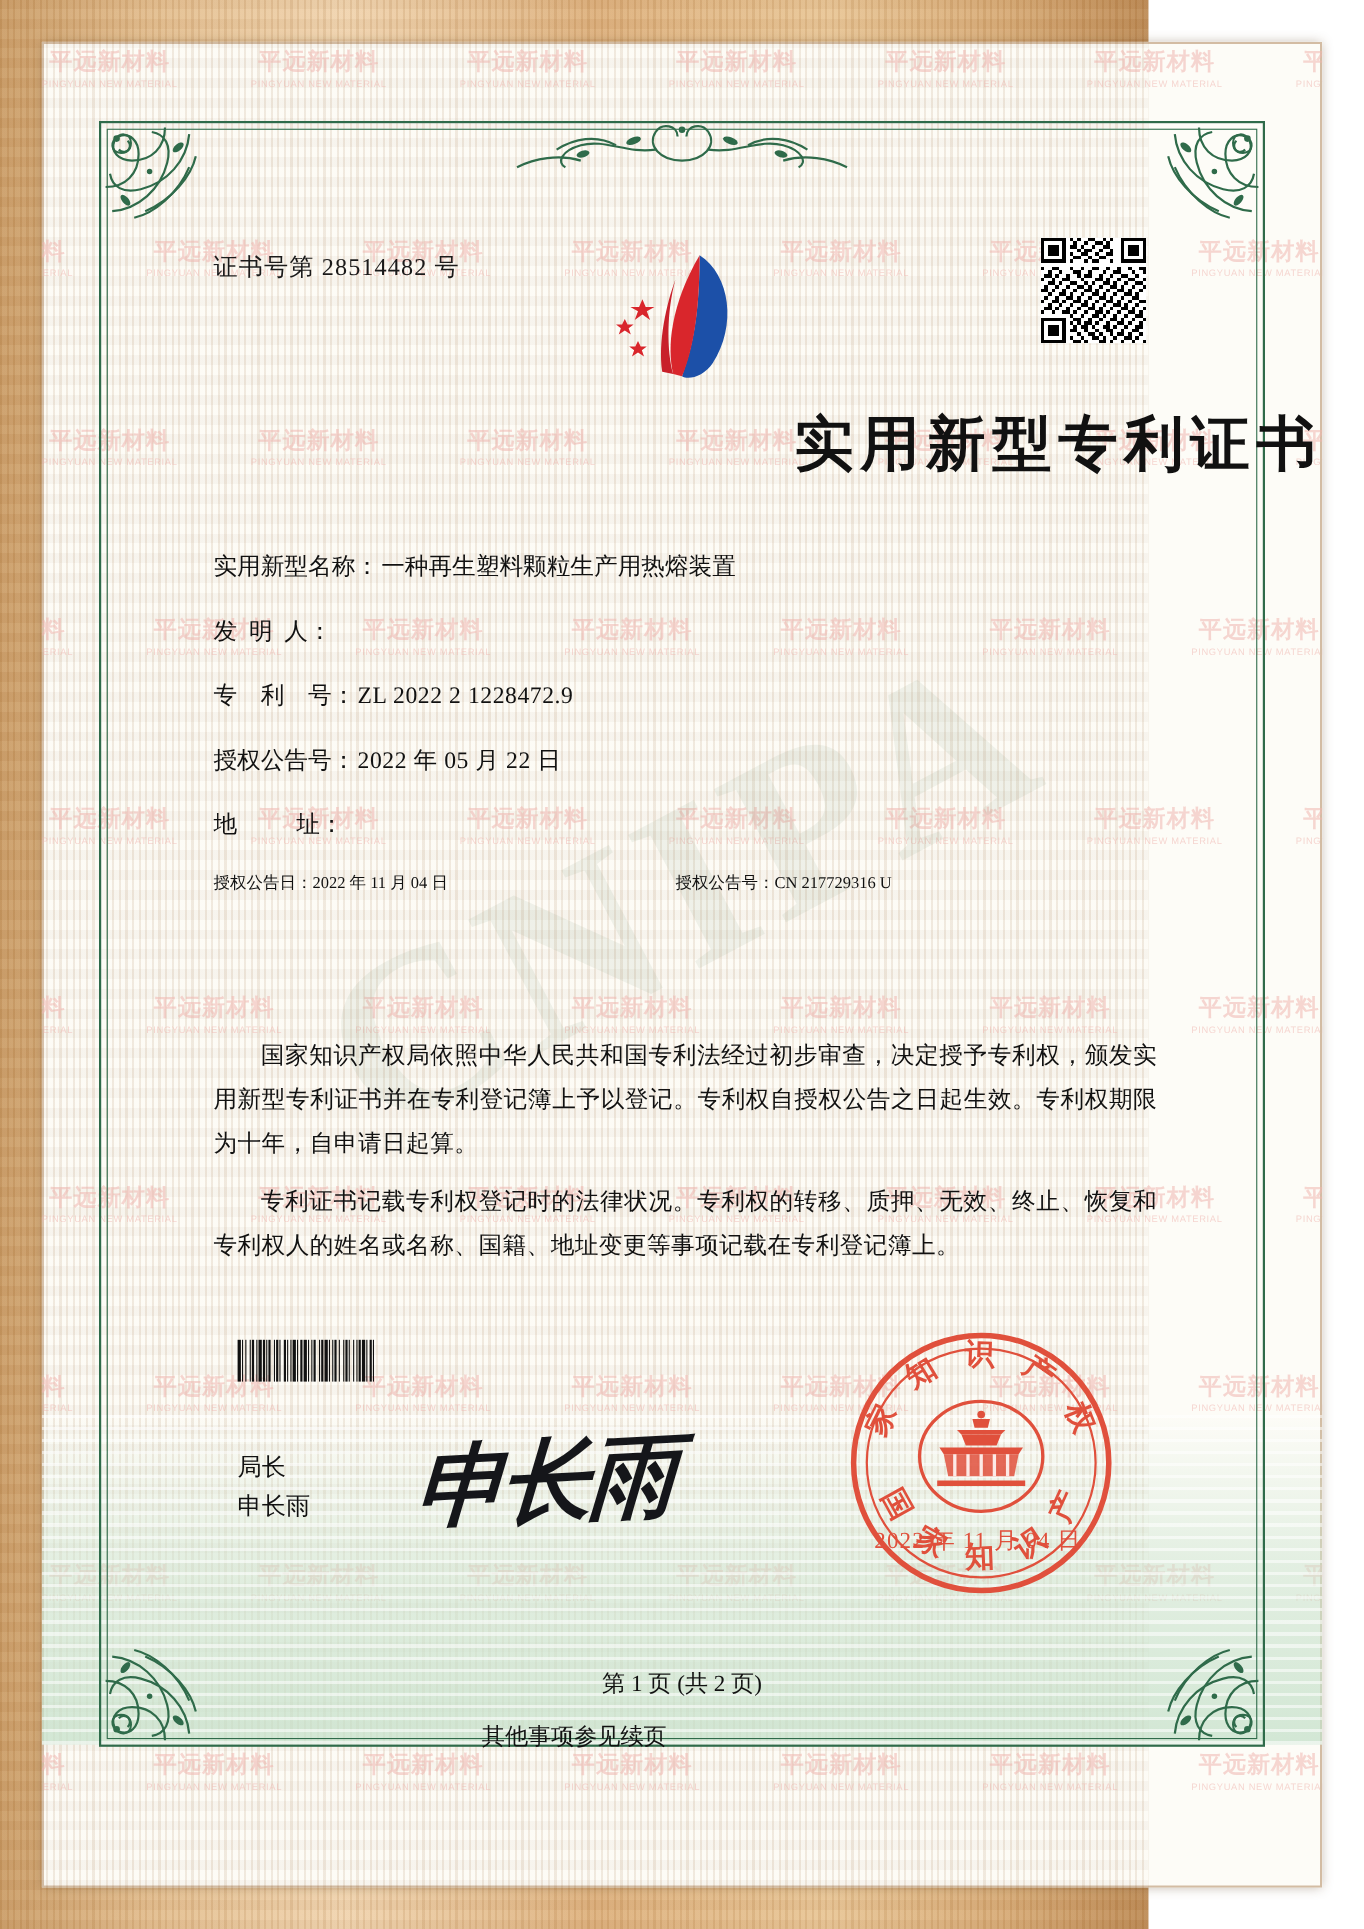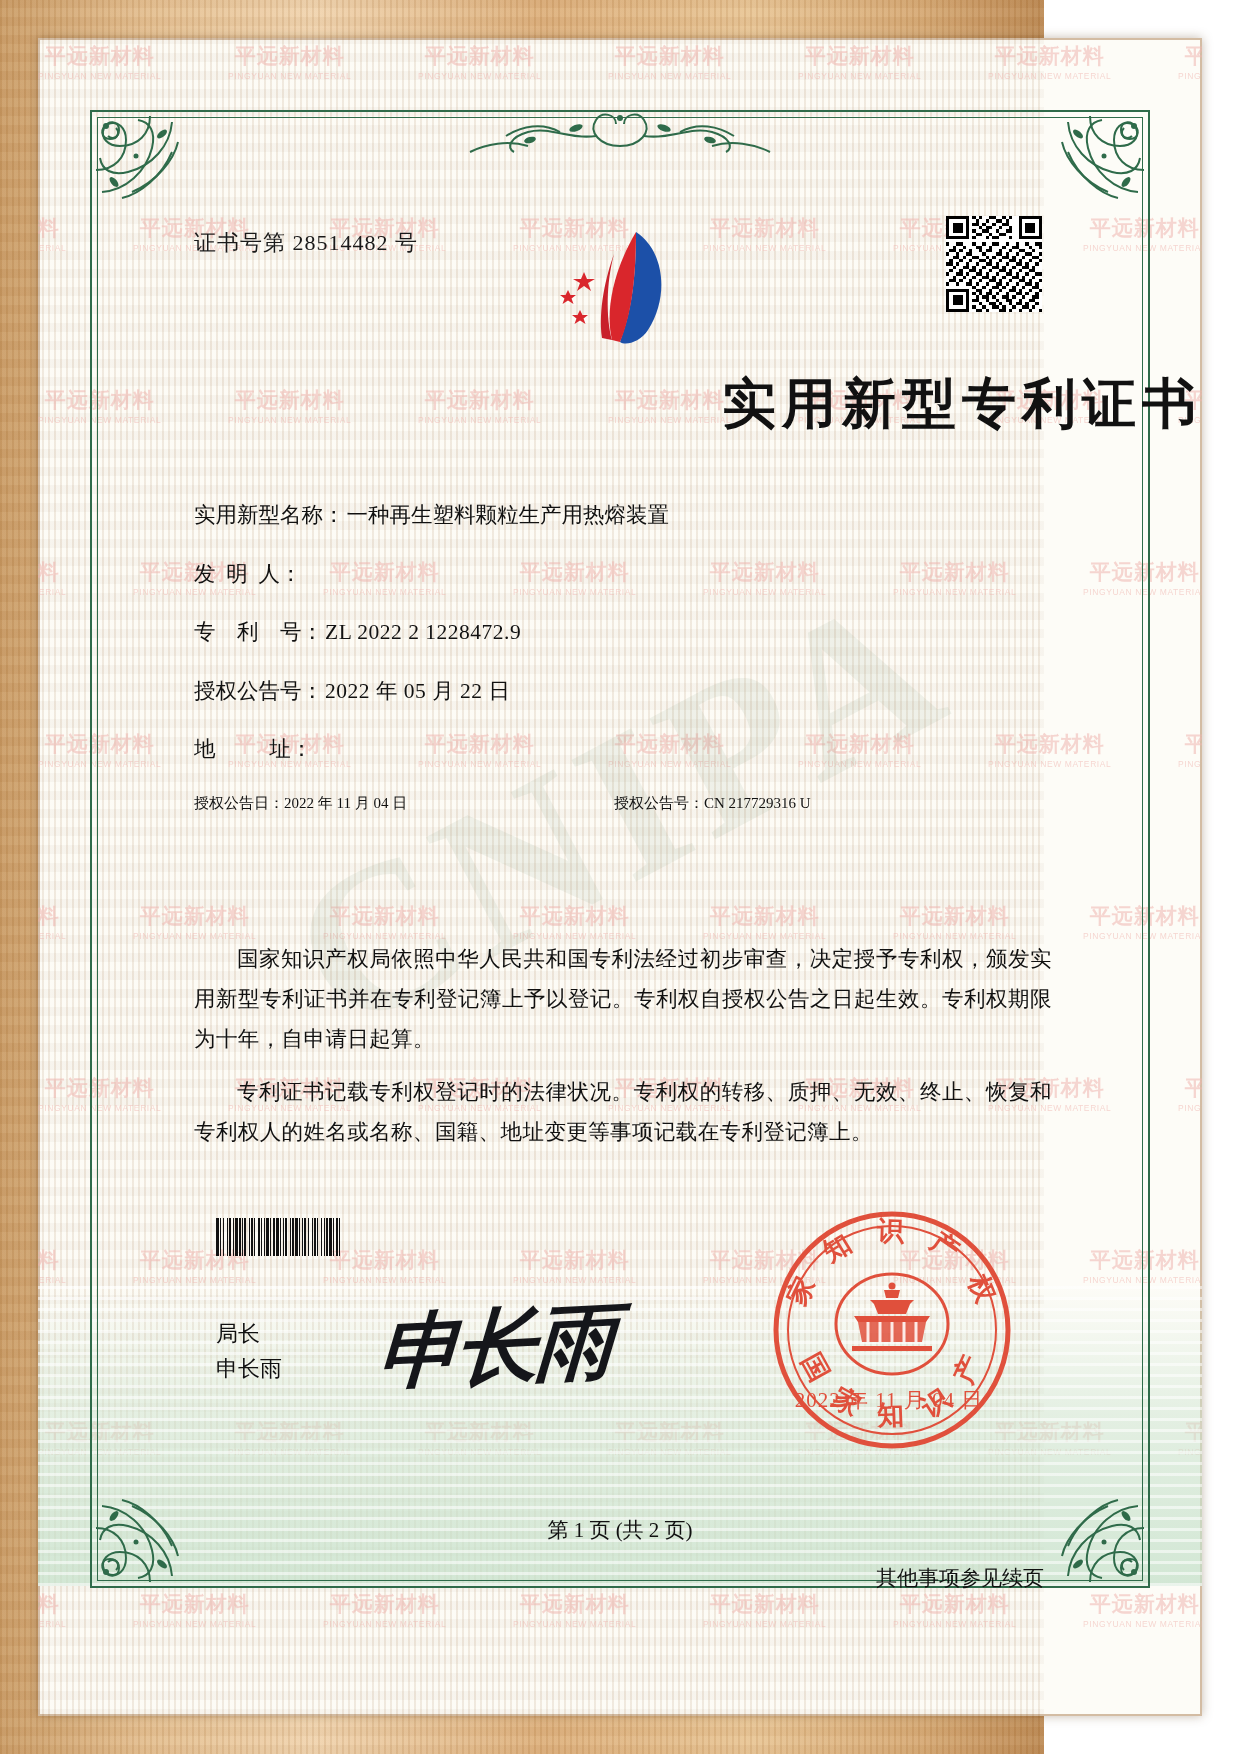--- a/index.html
+++ b/index.html
@@ -282,21 +282,21 @@
     left: 0; right: 0; top: 1478px;
     text-align: center;
     font-size: 21px;
     color: #111;
     z-index: 7;
   }
 
   .footer-note {
     position: absolute;
     left: 0; right: 0; top: 1564px;
-    text-align: right;
+    text-align: center;
     font-size: 21px;
     color: #111;
     z-index: 7;
   }
 </style>
 </head>
 <body>
 
 <div class="frame">
   <div class="frame-inner">

